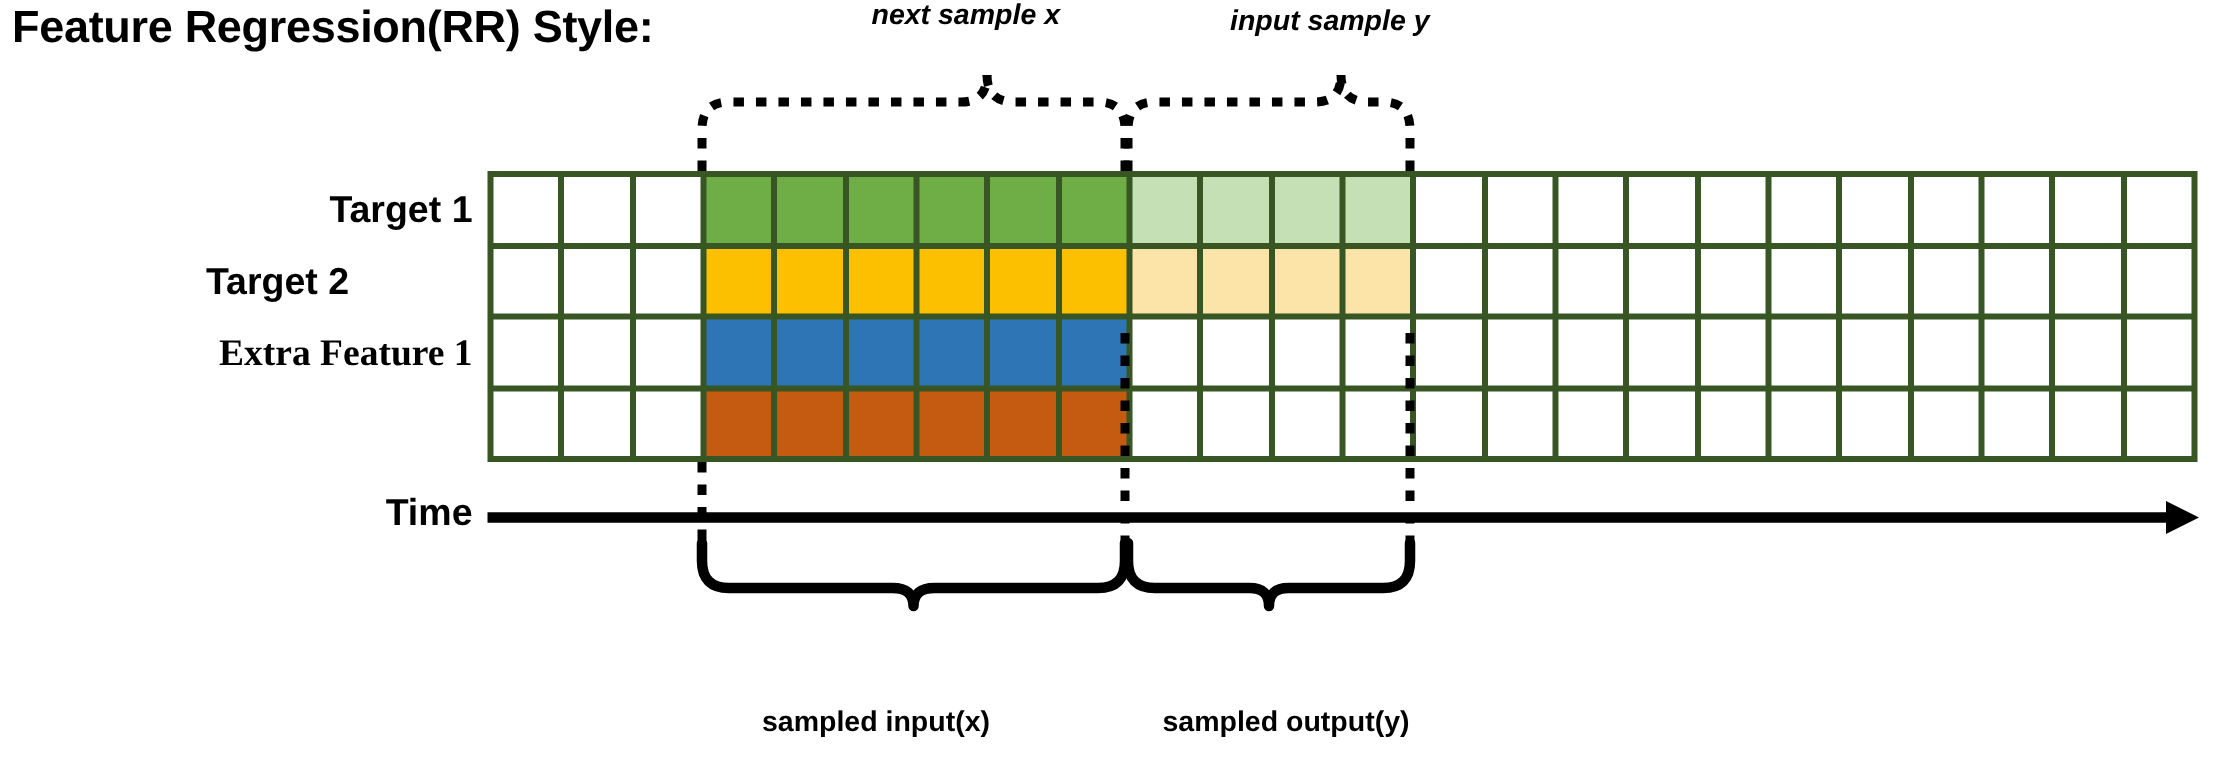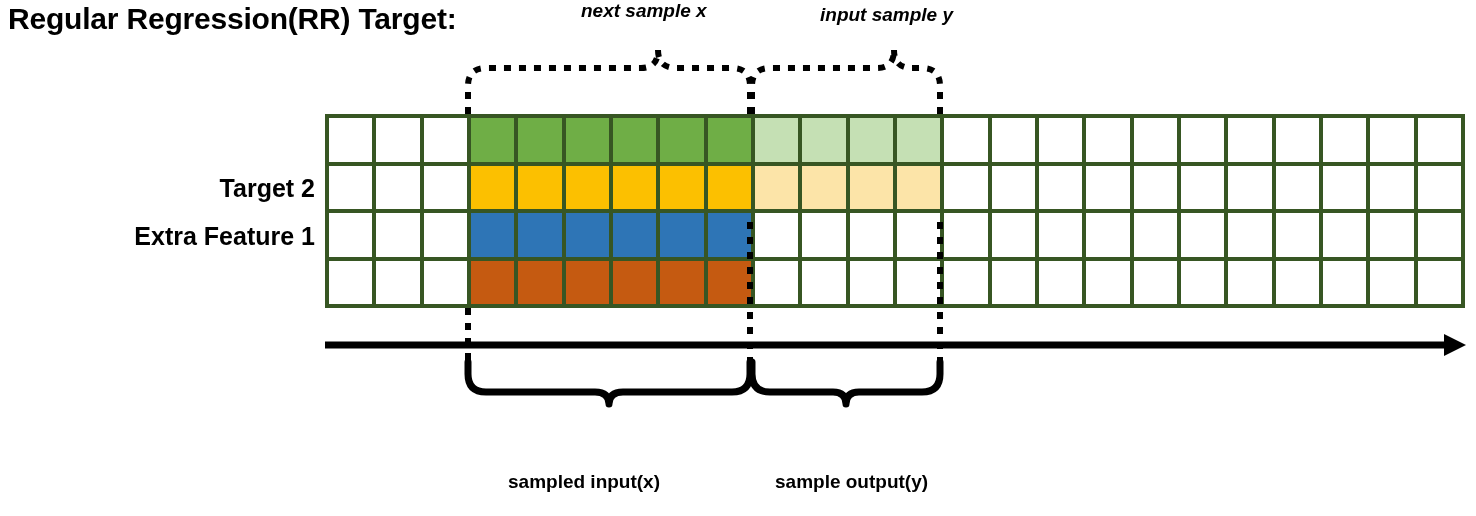--- a/index.html
+++ b/index.html
@@ -42,22 +42,22 @@
     font-size:25px;
     font-weight:700;
     color:#000;
     white-space:nowrap;
     text-align:right;
     width:260px;
     left:55px;
     line-height:28px;
   }
   #rl0{ top:126px; }
-  #rl1{ top:174px; }
-  #rl2{ top:222px; }
+  #rl1{ top:174px;text-align:center; }
+  #rl2{ top:222px;font-family:Liberation Serif, serif; }
   #rl3{ top:270px; }
 
   
   #time-label{
     left:55px; top:328px;
     width:260px;
     text-align:right;
     font-size:25px;
     font-weight:700;
     color:#000;
@@ -90,28 +90,30 @@
   #cap-y{ left:775px; top:422px; }
 
   
   #overlay{ left:0; top:0; width:1476px; height:516px; pointer-events:none; }
 </style>
 </head>
 <body>
 
 <div id="stage">
 
-  <div class="abs" id="title">Regular Regression(RR) Target:</div>
+  <div class="abs" id="title">Feature Regression(RR) Style:</div>
 
   <div class="abs toplabel" id="lbl-next-x">next sample x</div>
   <div class="abs toplabel" id="lbl-next-y">input sample y</div>
 
+  <div class="abs rowlabel" id="rl0">Target 1</div>
   <div class="abs rowlabel" id="rl1">Target 2</div>
   <div class="abs rowlabel" id="rl2">Extra Feature 1</div>
 
+  <div class="abs" id="time-label">Time</div>
 
   <div class="abs" id="grid" style="background: rgb(55, 86, 35); grid-template-columns: repeat(24, 1fr); grid-template-rows: repeat(4, 1fr);">
       <div class="cell" style="background: rgb(255, 255, 255);"></div>
       <div class="cell" style="background: rgb(255, 255, 255);"></div>
       <div class="cell" style="background: rgb(255, 255, 255);"></div>
       <div class="cell" style="background: rgb(111, 174, 70);"></div>
       <div class="cell" style="background: rgb(111, 174, 70);"></div>
       <div class="cell" style="background: rgb(111, 174, 70);"></div>
       <div class="cell" style="background: rgb(111, 174, 70);"></div>
       <div class="cell" style="background: rgb(111, 174, 70);"></div>
@@ -205,21 +207,21 @@
       <div class="cell" style="background: rgb(255, 255, 255);"></div>
     </div>
 
   <div class="abs caption" id="cap-x">
     <div>sampled input(x)</div>
     
     
   </div>
 
   <div class="abs caption" id="cap-y">
-    <div>sample output(y)</div>
+    <div>sampled output(y)</div>
     
     
   </div>
 
   <svg class="abs" id="overlay" viewBox="0 0 1476 516">
 
     <g stroke="#000" stroke-width="6" stroke-linecap="butt" stroke-dasharray="7 8" fill="none">
       <path d="M 468,114 L 468,86 Q 468,68 486,68 L 641,68 Q 658,68 658,50"></path>
       <path d="M 750,114 L 750,86 Q 750,68 732,68 L 676,68 Q 658,68 658,50"></path>
     </g>

